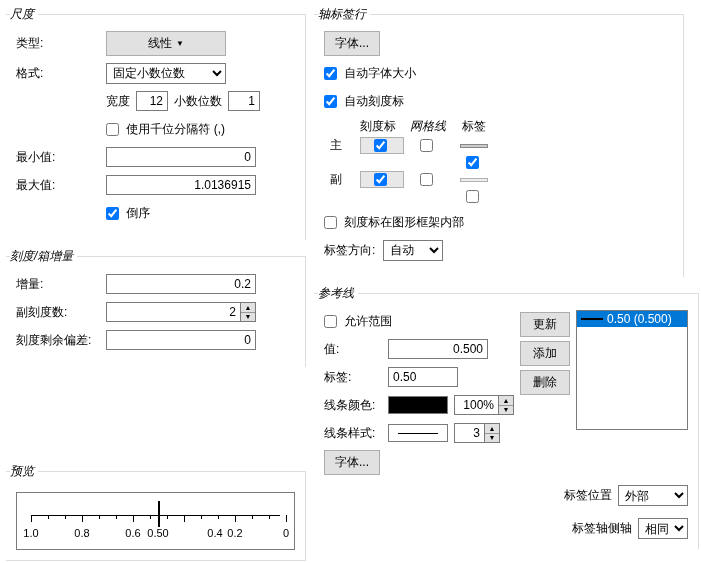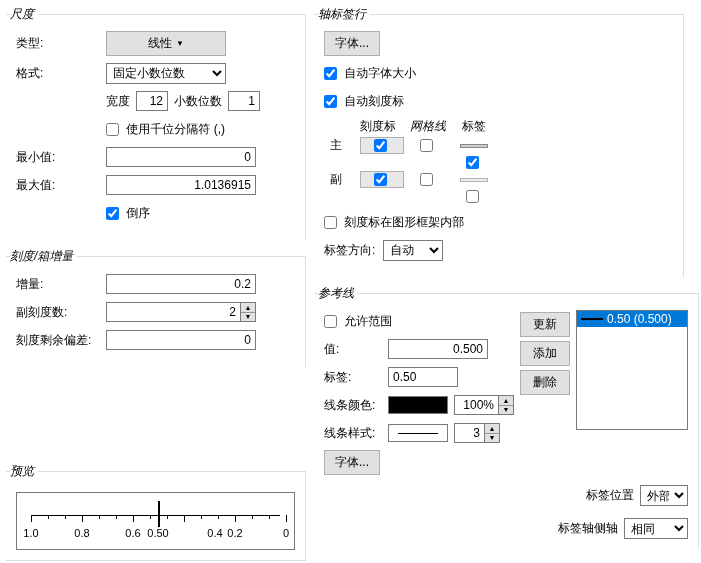--- a/index.html
+++ b/index.html
@@ -276,21 +276,21 @@
         </div>
         <div class="listbox">
           <div class="item">
             <span class="bar"></span>
             <span>0.50 (0.500)</span>
           </div>
         </div>
       </div>
       <div style="display:flex; justify-content:flex-end; gap:6px; align-items:center; margin-top:4px;">
         <span>标签位置</span>
-        <select style="width:48px;"><option>外部</option></select>
+        <select style="width:70px;"><option>外部</option></select>
       </div>
       <div style="display:flex; justify-content:flex-end; gap:6px; align-items:center; margin-top:12px;">
         <span>标签轴侧轴</span>
-        <select style="width:64px;"><option>相同</option></select>
+        <select style="width:50px;"><option>相同</option></select>
       </div>
     </fieldset>
   </div>
 </div>
 
 </body></html>

